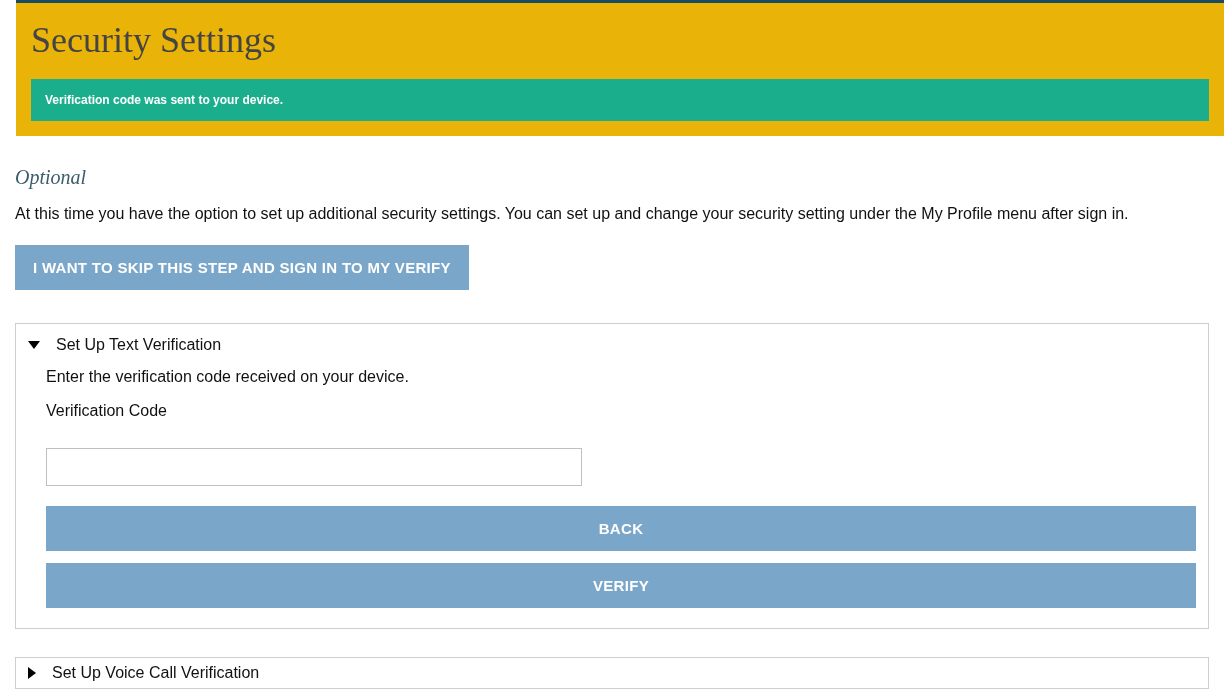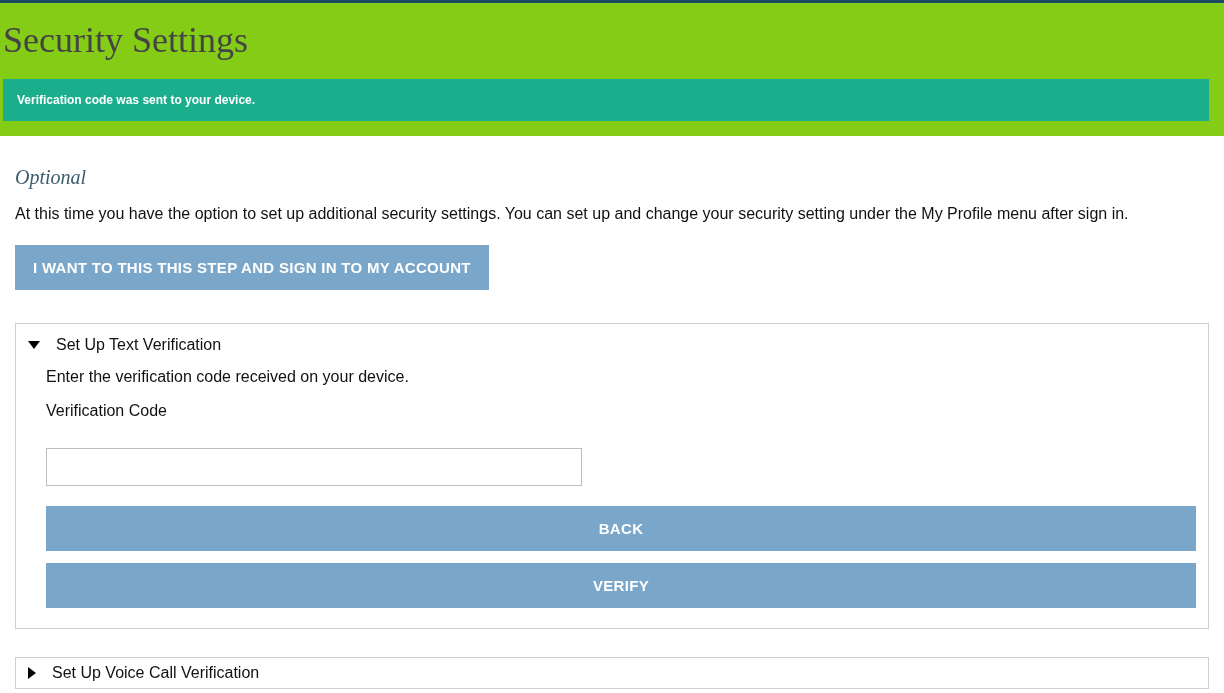--- a/index.html
+++ b/index.html
@@ -7,23 +7,24 @@
       margin: 0;
       padding: 0;
     }
     body {
       font-family: Arial, Helvetica, sans-serif;
       background: #ffffff;
       color: #212121;
       width: 1224px;
     }
     .top-band {
-      background: #84cc16;
+      background: #eab308;
       border-top: 3px solid #1c4a63;
-      padding: 10px 15px 15px 3px;
+      padding: 10px 15px 15px 15px;
+      margin-left: 16px;
     }
     .page-title {
       font-family: Georgia, 'Times New Roman', serif;
       font-weight: 400;
       font-size: 36px;
       color: #444;
       margin-bottom: 18px;
       margin-top: 6px;
     }
     .alert-success {
@@ -133,21 +134,21 @@
 <div class="top-band">
   <h1 class="page-title">Security Settings</h1>
   <div class="alert-success">
     <span>Verification code was sent to your device.</span>
   </div>
 </div>
 
 <div class="main-area">
   <h2 class="section-heading">Optional</h2>
   <p class="section-desc">At this time you have the option to set up additional security settings. You can set up and change your security setting under the My Profile menu after sign in.</p>
-  <button class="btn">I WANT TO THIS THIS STEP AND SIGN IN TO MY ACCOUNT</button>
+  <button class="btn">I WANT TO SKIP THIS STEP AND SIGN IN TO MY VERIFY</button>
 
   <div class="panel">
     <div class="panel-header">
       <span class="triangle down"></span>
       <span>Set Up Text Verification</span>
     </div>
     <div class="panel-body">
       <p class="panel-instruction">Enter the verification code received on your device.</p>
       <div class="field-label">Verification Code</div>
       <input type="text" class="text-input" value="" style="">

